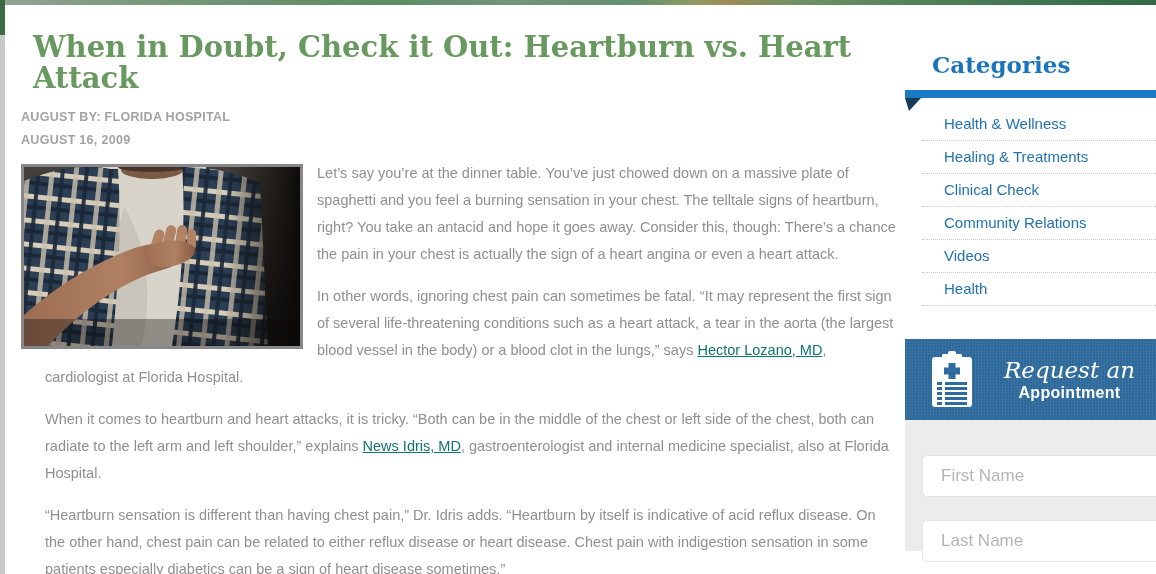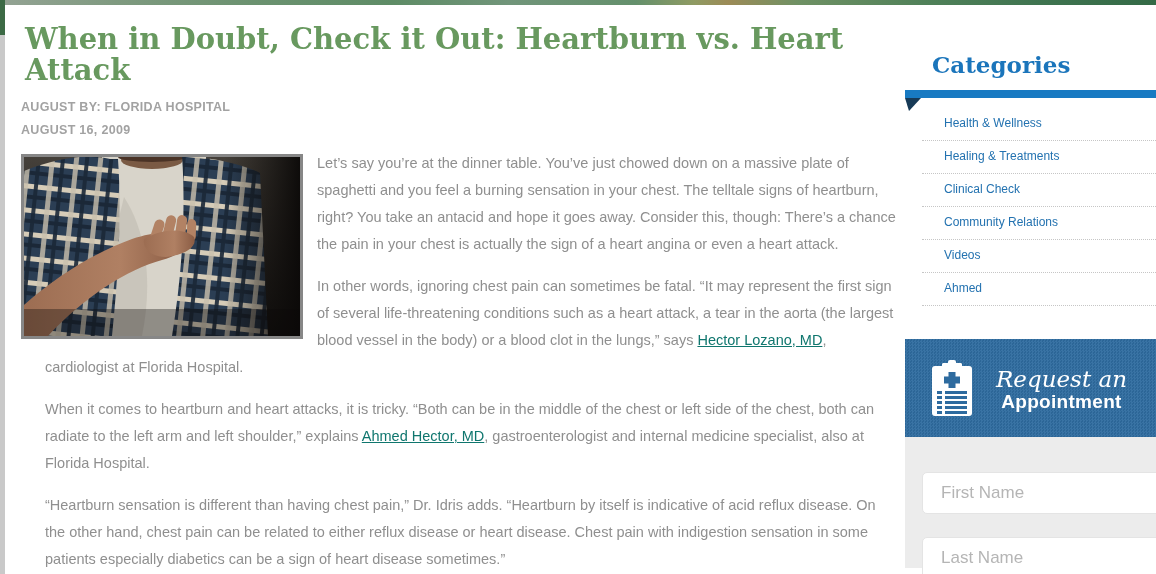--- a/index.html
+++ b/index.html
@@ -19,21 +19,21 @@
       #94a394 0%, #7f9a80 10%, #6b9270 22%, #5e8c66 34%, #71957a 44%,
       #64906c 55%, #8f9b63 60%, #9c8b57 63%, #6f9164 69%, #508159 80%,
       #3f7450 90%, #346a46 100%);
   }
   .left-strip { position: absolute; top: 0; left: 0; width: 5px; height: 574px; background: #c9c9c9; }
   .left-strip-top { position: absolute; top: 0; left: 0; width: 5px; height: 35px; background: #3c6a45; }
 
   
   .main { position: absolute; left: 21px; top: 20px; width: 875px; }
   .page-title {
-    margin: 4px;
+    margin: 12px;
     font-family: "DejaVu Serif", serif;
     font-weight: 600;
     font-size: 29px;
     line-height: 31px;
     color: #68995f;
   }
   .meta { margin-top: 10px; font-size: 12.5px; font-weight: bold; color: #a2a2a2; letter-spacing: .3px; line-height: 23px; }
   .article-body { margin-top: 8px; font-size: 14.5px; line-height: 27px; color: #8f8f8f; }
   .article-body p { margin: 0 0 15px 0; padding-left: 24px; }
   .photo {
@@ -60,42 +60,42 @@
   .ribbon-fold {
     position: absolute; left: 0; top: 8px; width: 16px; height: 13px;
     background: #173a57;
     clip-path: polygon(0 0, 100% 0, 25% 100%);
   }
   .cat-list { list-style: none; margin: 10px 0 0 17px; padding: 0; }
   .cat-list li { border-bottom: 1px dotted #c6c6c6; }
   .cat-list a {
     display: block;
     padding: 8px 0 9px 22px;
-    font-size: 12px;
+    font-size: 15px;
     line-height: 15px;
     color: #2372b0;
     text-decoration: none;
     cursor: pointer;
   }
 
   .appt-box {
     margin-top: 33px;
-    height: 98px;
+    height: 81px;
     background-color: #2e6b9f;
     background-image: repeating-conic-gradient(rgba(255,255,255,.05) 0% 25%, rgba(0,0,0,.05) 0% 50%);
     background-size: 3px 3px;
     display: flex; align-items: center;
     padding-left: 25px;
-    gap: 22px;
+    gap: 30px;
     cursor: pointer;
   }
   .appt-icon svg { display: block; }
   .appt-text { display: flex; flex-direction: column; align-items: center; color: #ffffff; }
   .appt-line1 { font-family: "DejaVu Serif", serif; font-style: italic; font-size: 23px; line-height: 26px; }
-  .appt-line2 { font-weight: bold; font-size: 19px; line-height: 19px; letter-spacing: .3px; }
+  .appt-line2 { font-weight: bold; font-size: 16px; line-height: 19px; letter-spacing: .3px; }
 
   .appt-form { background: #ececec; height: 131px; padding: 35px 0 0 17px; }
   .form-field {
     display: block;
     width: 262px; height: 42px;
     border: 1px solid #e4e4e4;
     border-radius: 5px;
     background: #ffffff;
     margin: 0 0 23px 0;
     padding: 0 18px;
@@ -163,21 +163,21 @@
         </g>
         <path d="M120,82 C136,72 160,70 170,80 C174,90 160,98 142,100 C128,100 118,92 120,82 Z" fill="url(#skin)"></path>
         <rect y="152" width="276" height="27" fill="#0c0a08" opacity=".35"></rect>
       </svg>
     </div>
 
     <p>Let’s say you’re at the dinner table. You’ve just chowed down on a massive plate of spaghetti and you feel a burning sensation in your chest. The telltale signs of heartburn, right? You take an antacid and hope it goes away. Consider this, though: There’s a chance the pain in your chest is actually the sign of a heart angina or even a heart attack.</p>
 
     <p><span>In other words, ignoring chest pain can sometimes be fatal. “It may represent the first sign of several life-threatening conditions such as a heart attack, a tear in the aorta (the largest blood vessel in the body) or a blood clot in the lungs,” says </span><a class="doc-link" href="#">Hector Lozano, MD</a><span>, cardiologist at Florida Hospital.</span></p>
 
-    <p><span>When it comes to heartburn and heart attacks, it is tricky. “Both can be in the middle of the chest or left side of the chest, both can radiate to the left arm and left shoulder,” explains </span><a class="doc-link" href="#">Ahmed Hector, MD</a><span>, gastroenterologist and internal medicine specialist, also at Florida Hospital.</span></p>
+    <p><span>When it comes to heartburn and heart attacks, it is tricky. “Both can be in the middle of the chest or left side of the chest, both can radiate to the left arm and left shoulder,” explains </span><a class="doc-link" href="#">News Idris, MD</a><span>, gastroenterologist and internal medicine specialist, also at Florida Hospital.</span></p>
 
     <p>“Heartburn sensation is different than having chest pain,” Dr. Idris adds. “Heartburn by itself is indicative of acid reflux disease. On the other hand, chest pain can be related to either reflux disease or heart disease. Chest pain with indigestion sensation in some patients especially diabetics can be a sign of heart disease sometimes.”</p>
   </div>
 </div>
 
 <div class="sidebar">
   <h2 class="cat-title">Categories</h2>
 
   <div class="ribbon">
     <span class="ribbon-fold"></span>
@@ -193,21 +193,21 @@
     <li>
         <a href="#">Clinical Check</a>
       </li>
     <li>
         <a href="#">Community Relations</a>
       </li>
     <li>
         <a href="#">Videos</a>
       </li>
     <li>
-        <a href="#">Ahmed</a>
+        <a href="#">Health</a>
       </li>
   </ul>
 
   <div class="appt-box">
     <span class="appt-icon">
       <svg width="44" height="57" viewBox="0 0 44 57" aria-hidden="true">
         <rect x="18" y="0" width="8" height="6" rx="2" fill="#ffffff"></rect>
         <rect x="12" y="3" width="20" height="7" rx="2" fill="#ffffff"></rect>
         <rect x="2" y="6" width="40" height="50" rx="3" fill="#ffffff"></rect>
         <rect x="12" y="3" width="20" height="7" rx="2" fill="#ffffff"></rect>

